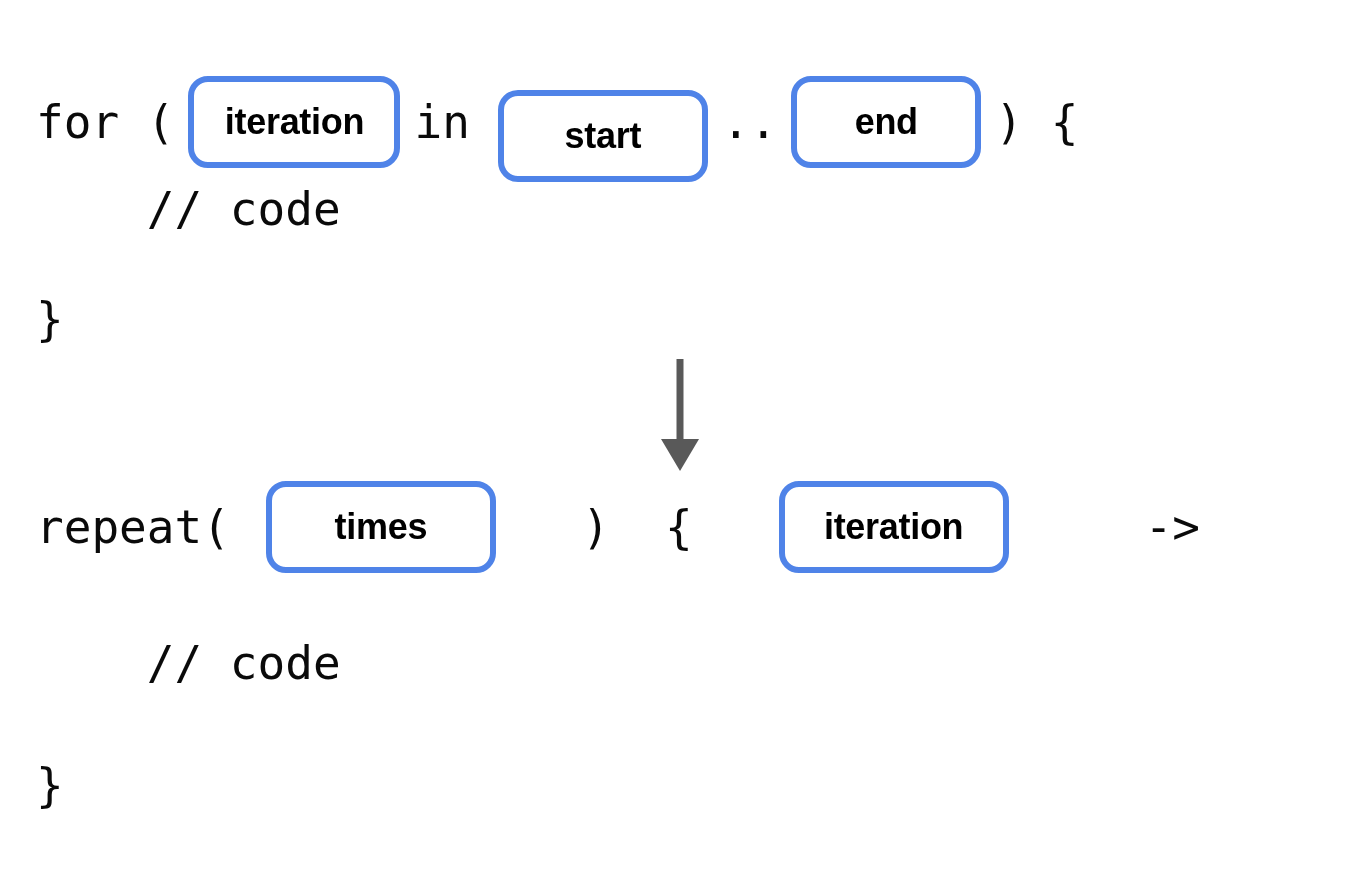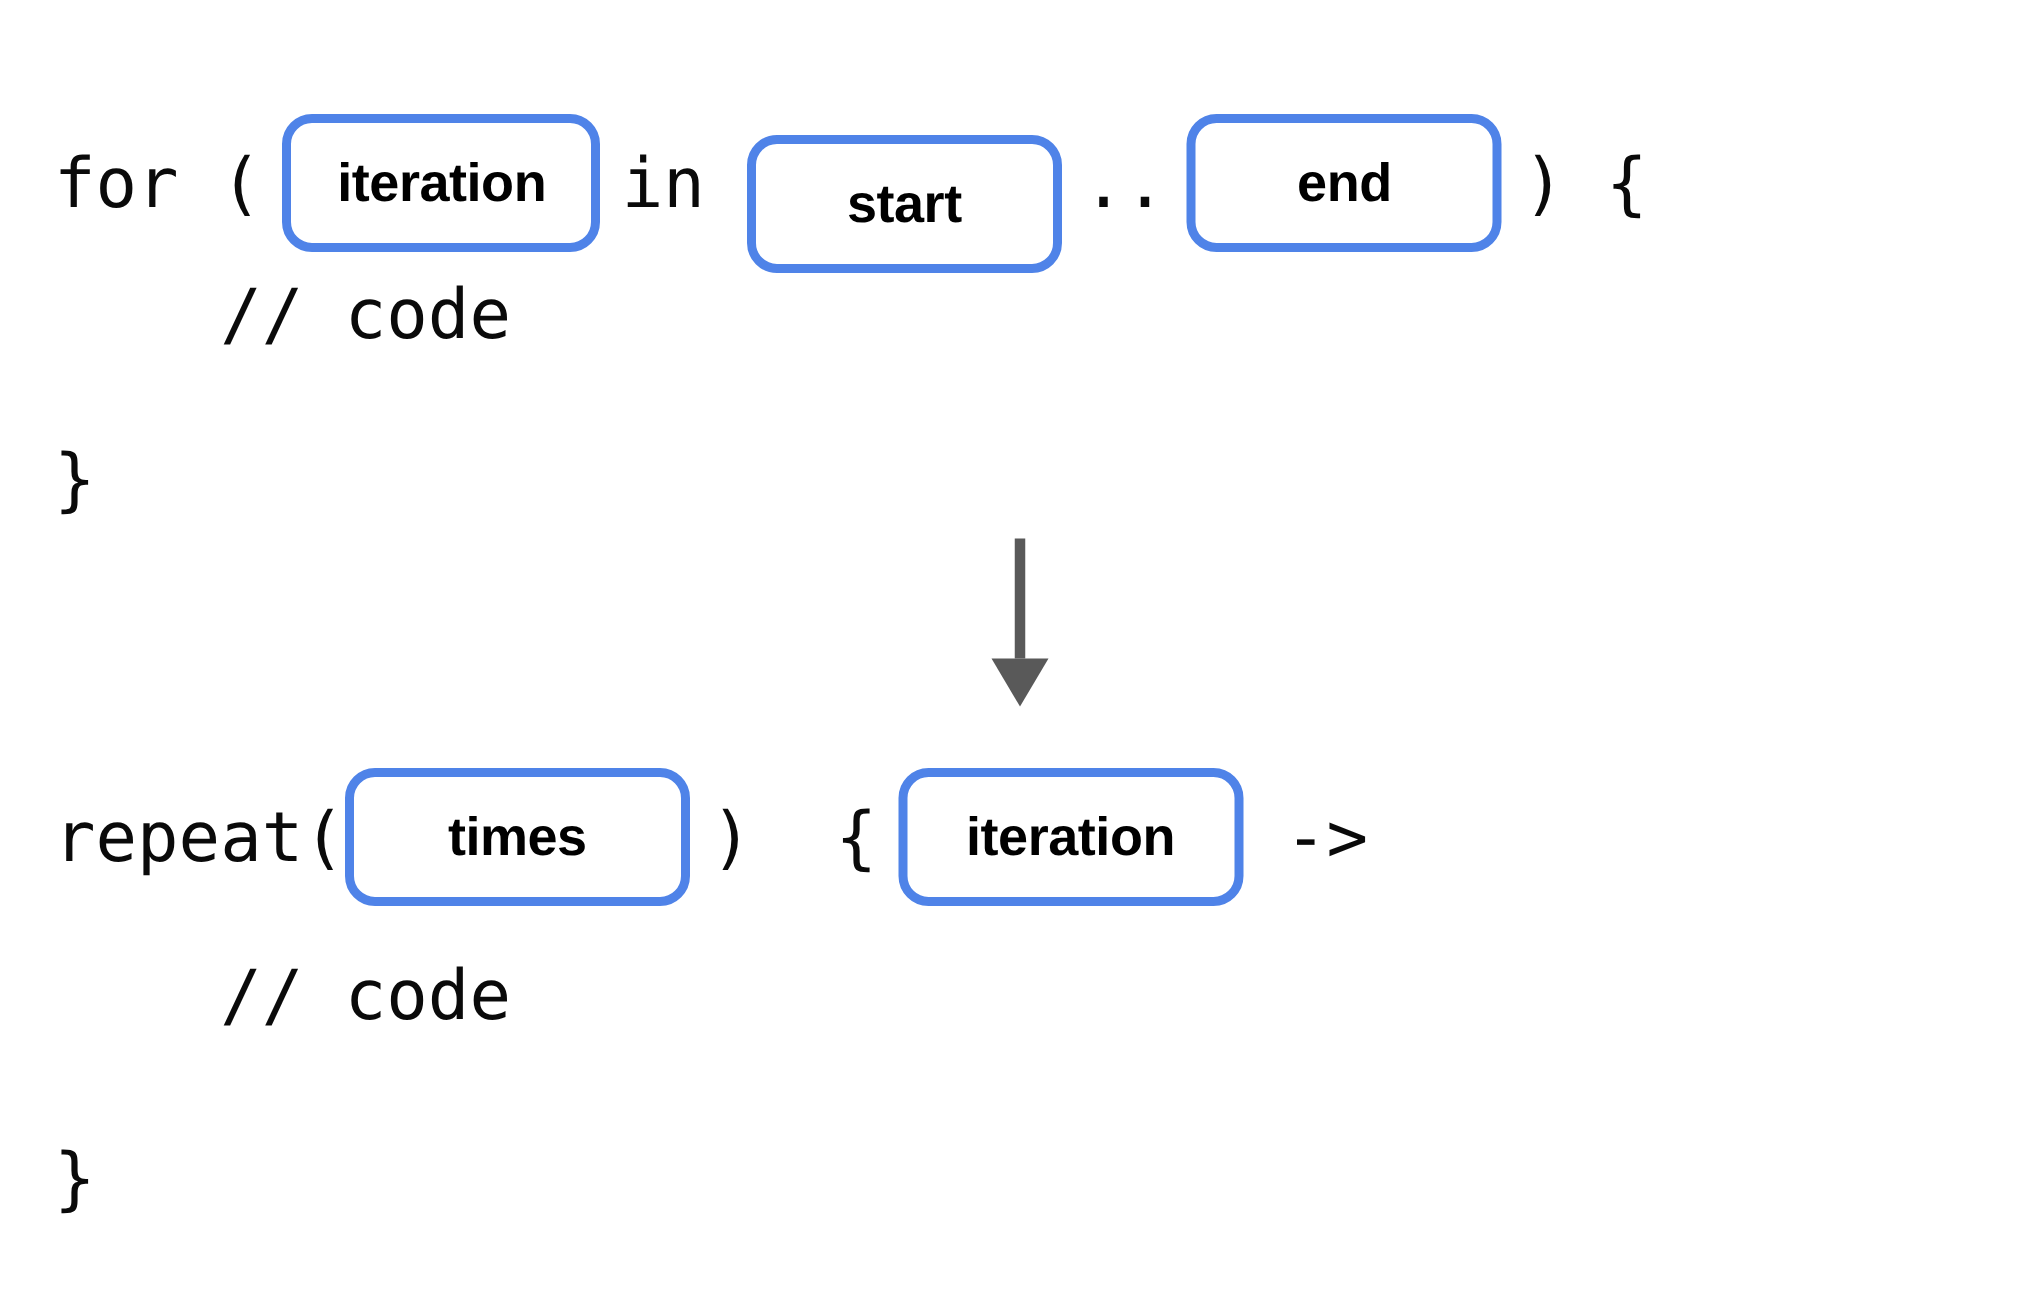--- a/index.html
+++ b/index.html
@@ -55,29 +55,29 @@
     font-weight: 700;
     font-size: 36px;
     color: #000000;
     line-height: 1;
     letter-spacing: -0.3px;
     white-space: nowrap;
   }
 
   .pill-iteration-1 { width: 212px; }
   .pill-start       { width: 210px; margin-top: 28px; }
-  .pill-end         { width: 210px; }
+  .pill-end         { width: 190px; }
   .pill-times       { width: 230px; text-align: right; }
   .pill-iteration-2 { width: 230px; }
 
   
   #row-for        { left: 36px;  top: 62px;  }
   #row-comment-1  { left: 36px;  top: 186px; }
   #row-close-1    { left: 36px;  top: 296px; }
-  #row-repeat     { left: 36px;  top: 512px; }
+  #row-repeat     { left: 36px;  top: 481px; gap: 36px; }
   #row-comment-2  { left: 36px;  top: 640px; }
   #row-close-2    { left: 36px;  top: 762px; }
 
   
   .sp-sm { display: inline-block; width: 14px; }
 
   
   #transform-arrow {
     position: absolute;
     left: 645px;

